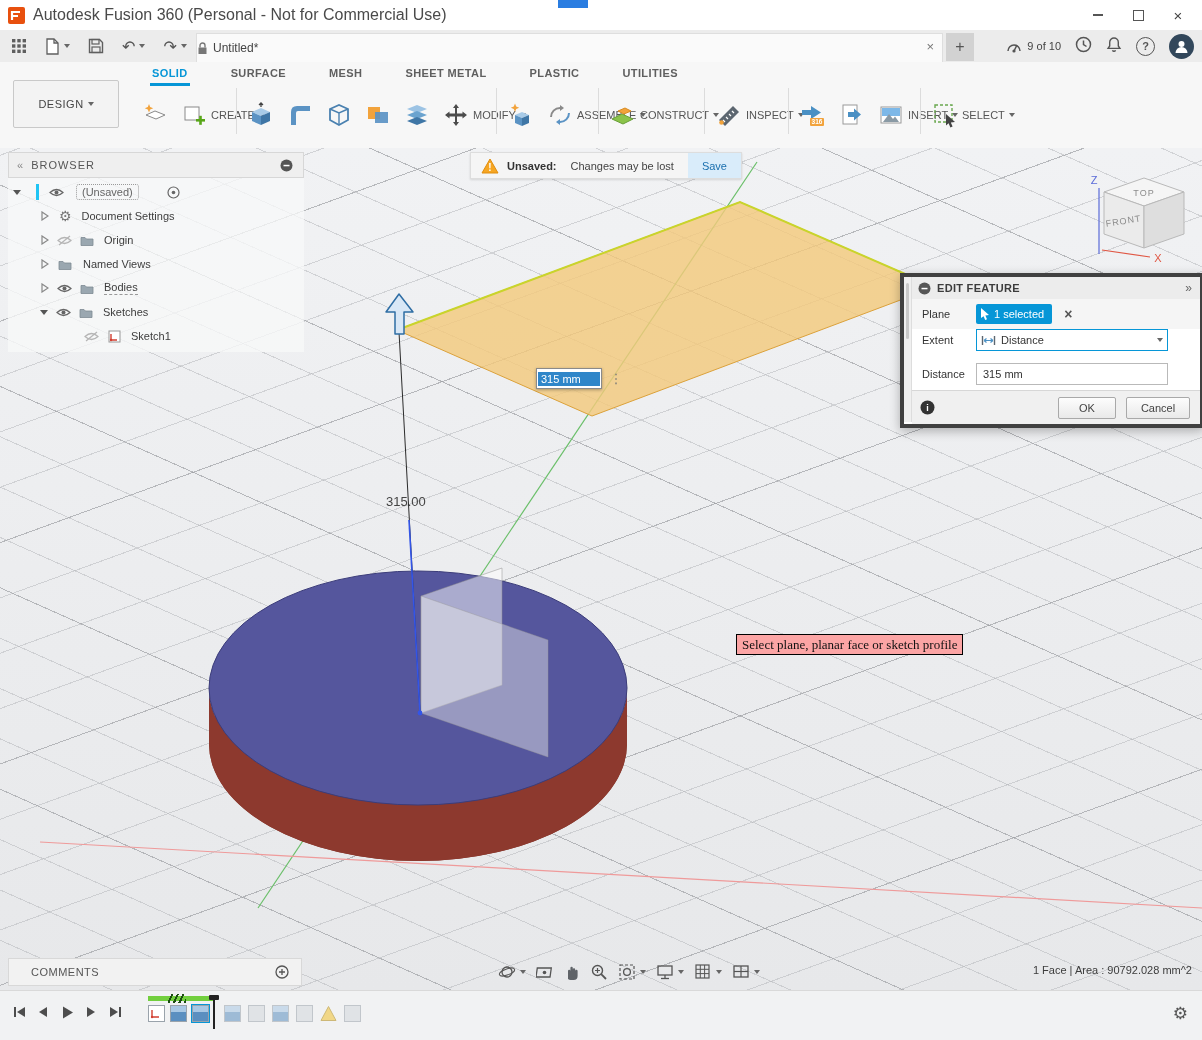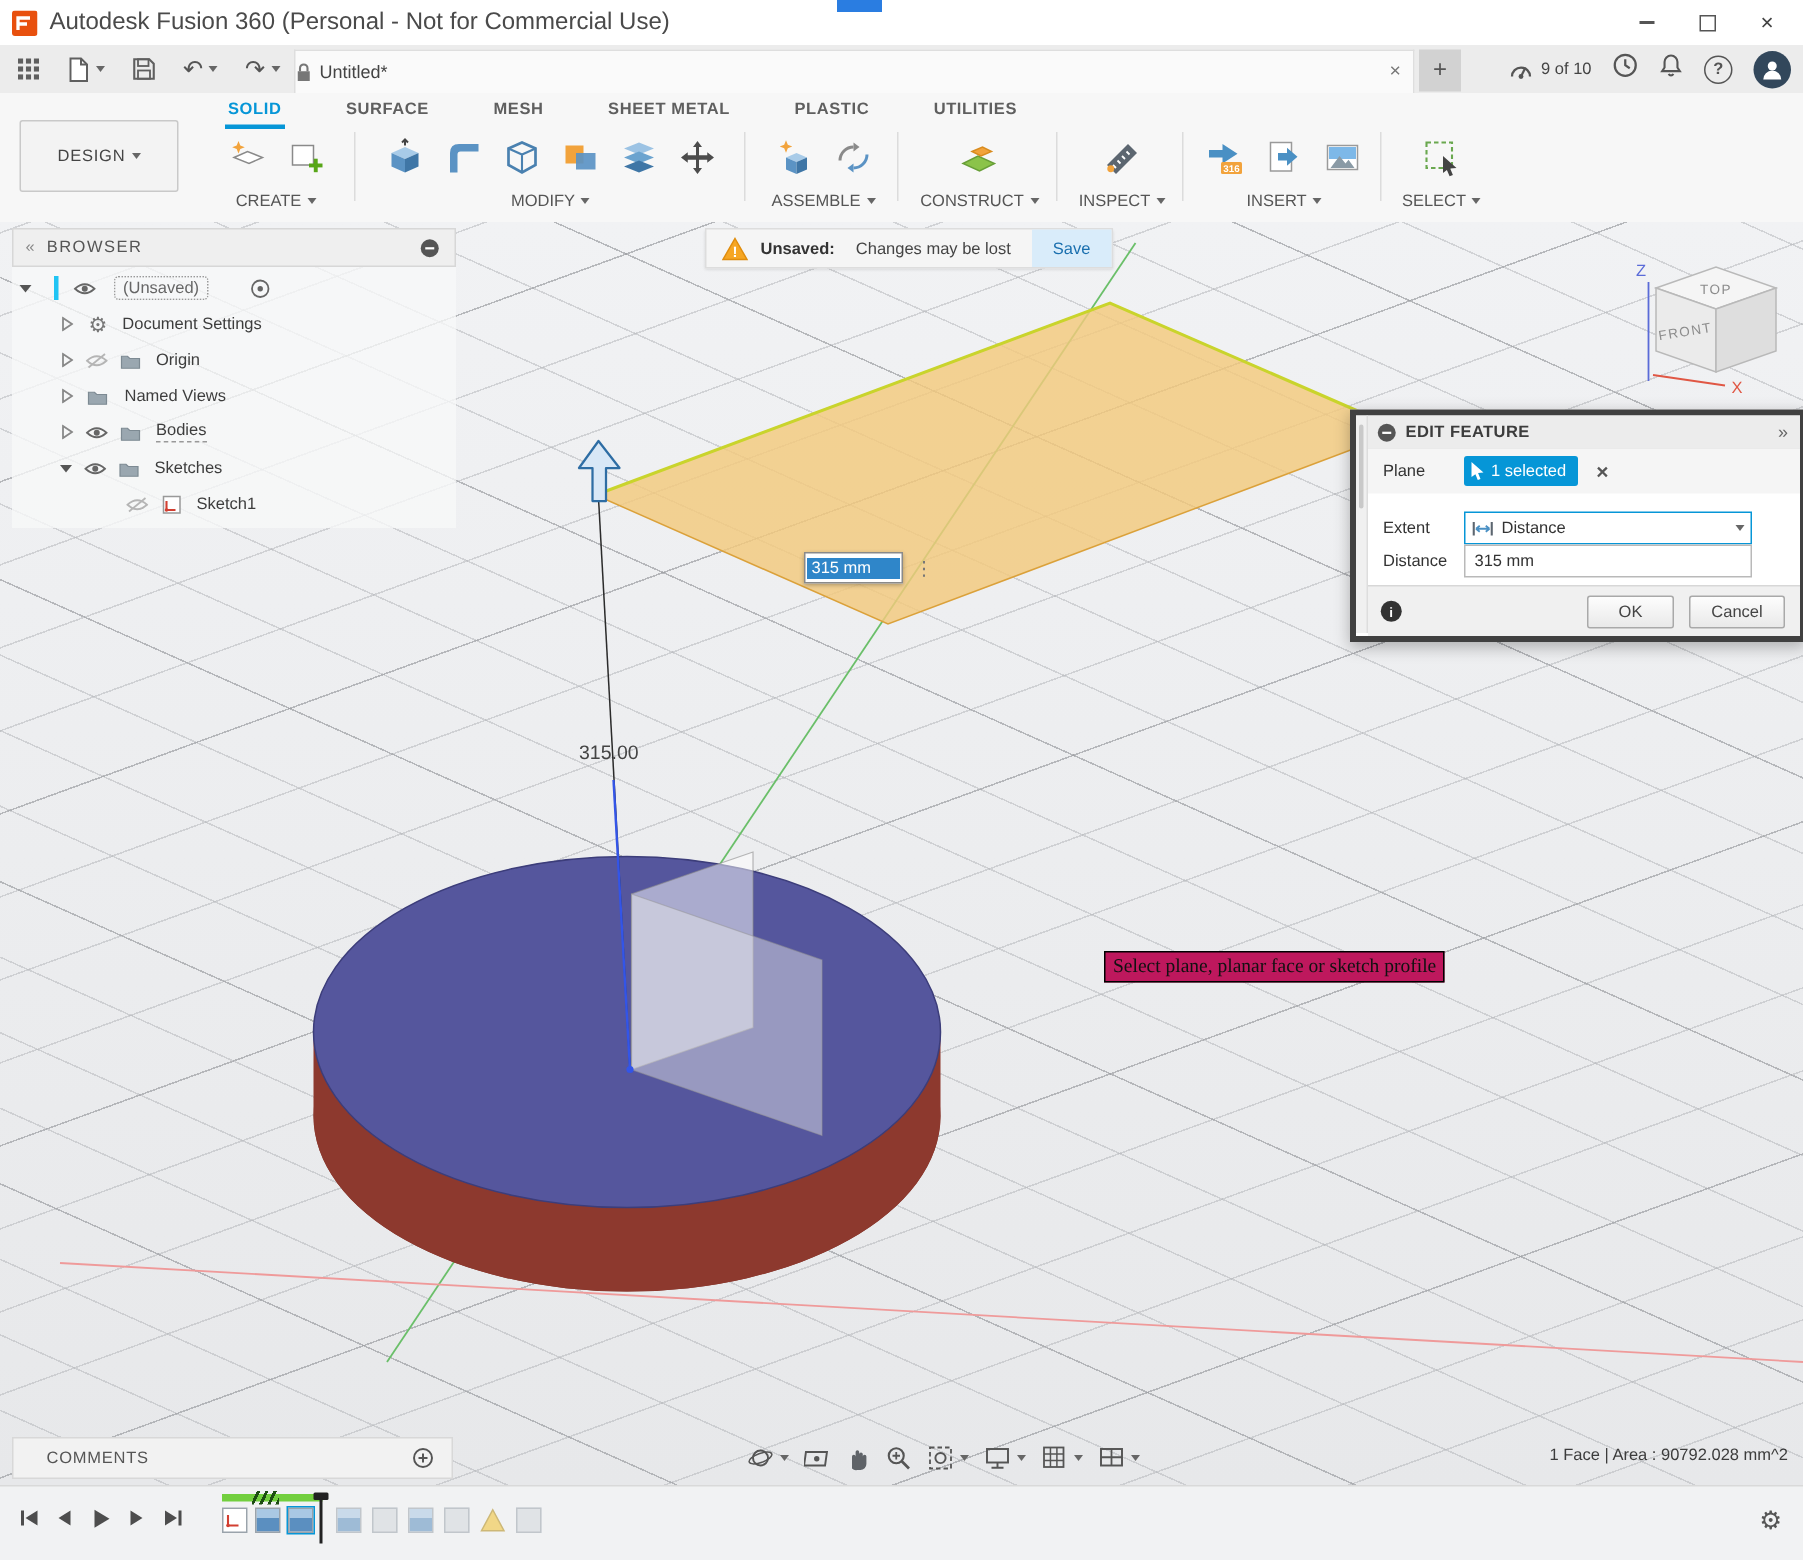--- a/index.html
+++ b/index.html
@@ -21,21 +21,21 @@
   #new-tab{position:absolute;left:946px;top:3px;width:28px;height:28px;background:#d2d2d2;display:flex;align-items:center;justify-content:center;font-size:16px;color:#555}
   #qat-right{position:absolute;right:8px;top:2px;height:28px;display:flex;align-items:center;gap:14px}
   #avatar{width:25px;height:25px;border-radius:50%;background:#32475b;display:flex;align-items:center;justify-content:center}
   .circle-help{width:17px;height:17px;border:1.6px solid #555;border-radius:50%;display:flex;align-items:center;justify-content:center;font-size:11px;font-weight:bold;color:#555}
   
   #ribbon{position:absolute;left:0;top:62px;width:1202px;height:86px;background:#f7f7f7;border-bottom:1px solid #d5d5d5}
   #rtabs{position:absolute;left:150px;top:0;height:24px;display:flex;gap:39px;align-items:flex-end}
   .rtab{font-size:11px;font-weight:bold;color:#5f5f5f;letter-spacing:.4px;padding:5px 2px 4px;border-bottom:3px solid transparent}
   .rtab.active{color:#0696d7;border-bottom-color:#0696d7}
   #design-btn{position:absolute;left:13px;top:18px;width:104px;height:46px;background:#f3f3f3;border:1px solid #c9c9c9;border-radius:2px;display:flex;align-items:center;justify-content:center;font-size:11px;color:#444;letter-spacing:.5px}
-  .group{position:absolute;top:22px;height:62px;display:flex;flex-direction:column;align-items:center;justify-content:flex-start}
+  .group{position:absolute;top:22px;height:62px;display:flex;flex-direction:row;align-items:center;justify-content:flex-start}
   .gtools{display:flex;gap:5px;height:42px;align-items:center}
   .tool{width:34px;height:36px;display:flex;align-items:center;justify-content:center;border-radius:2px}
   .glabel{height:16px;display:flex;align-items:center;font-size:11px;color:#555}
   .vsep{position:absolute;top:26px;height:46px;width:1px;background:#dcdcdc}
   
   #browser{position:absolute;left:8px;top:152px;width:296px}
   #browser-header{height:24px;background:#efefef;border:1px solid #d7d7d7;display:flex;align-items:center;font-size:11px;color:#555}
   #browser-body{background:rgba(247,248,249,.78);padding:2px 0 4px}
   .trow{height:24px;display:flex;align-items:center;font-size:11px;color:#3d3d3d;position:relative}
   .exp{display:inline-block}
@@ -47,21 +47,21 @@
     background-image:
       repeating-linear-gradient(340deg, rgba(0,0,0,0) 0 207px, rgba(150,152,156,.45) 207px 208px),
       repeating-linear-gradient(24deg, rgba(0,0,0,0) 0 183px, rgba(150,152,156,.45) 183px 184px),
       repeating-linear-gradient(340deg, rgba(0,0,0,0) 0 51px, rgba(178,180,184,.5) 51px 52px),
       repeating-linear-gradient(24deg, rgba(0,0,0,0) 0 45px, rgba(178,180,184,.5) 45px 46px),
       linear-gradient(#f1f2f4,#e7e8ea);}
   #canvas-svg{position:absolute;left:0;top:148px;width:1202px;height:842px}
   #offset-input{position:absolute;left:536px;top:368px;width:64px;height:19px;background:#fff;border:1px solid #8a8a8a;box-shadow:0 1px 3px rgba(0,0,0,.3);display:flex;align-items:center}
   #offset-input .sel{flex:1;background:#2f86c9;color:#fff;font-size:11px;padding:1px 3px;margin:1px}
   #offset-grip{position:absolute;left:608px;top:368px;width:16px;height:20px;display:flex;align-items:center;justify-content:center;color:#777;font-size:13px}
-  #tooltip{position:absolute;left:736px;top:634px;height:17px;background:#be185d;border:1px solid #000;font-family:"Liberation Serif",serif;font-size:13px;color:#111;display:flex;padding:1px 5px}
+  #tooltip{position:absolute;left:736px;top:634px;height:17px;background:#fca5a5;border:1px solid #000;font-family:"Liberation Serif",serif;font-size:13px;color:#111;display:flex;align-items:center;padding:1px 5px}
   
   #dlg{position:absolute;left:900px;top:273px;width:296px;height:147px;background:#fff;border:4px solid #404040;box-shadow:0 3px 10px rgba(0,0,0,.28);font-size:11px}
   #dlg-grip{position:absolute;left:0;top:0;width:7px;height:145px;background:#f0f0f0;border-right:1px solid #ddd}
   #dlg-grip .bar{position:absolute;left:1.5px;top:6px;width:3px;height:56px;background:#c9c9c9;border-radius:2px}
   #dlg-header{position:absolute;left:8px;top:0;right:0;height:22px;background:#ececec;border-bottom:1px solid #d2d2d2;display:flex;align-items:center}
   #dlg-title{font-weight:bold;color:#3c3c3c;letter-spacing:.3px;margin-left:6px}
   .dlg-row{position:absolute;left:8px;right:0;height:30px;display:flex;align-items:center}
   .dlg-label{width:54px;margin-left:10px;color:#333}
   .chip{height:20px;background:#0696d7;border-radius:2px;color:#fff;display:flex;align-items:center;padding:0 8px 0 4px;gap:4px}
   .dd{width:192px;height:22px;border:1px solid #0696d7;background:#fff;display:flex;align-items:center;box-sizing:border-box;padding:0 4px}
@@ -558,21 +558,21 @@
     <span class="dlg-label">Plane</span>
     <div class="chip">
       <svg width="10" height="13" viewBox="0 0 10 13">
           <polygon points="1,0 9,7 5.4,7.4 7,11.3 5.2,12 3.6,8.2 1,10" fill="#fff"></polygon>
         </svg>
       <span>1 selected</span>
     </div>
     <span style="margin-left:12px;font-size:14px;font-weight:bold;color:#555">×</span>
   </div>
 
-  <div class="dlg-row" style="top:60px">
+  <div class="dlg-row" style="top:48px">
     <span class="dlg-label">Extent</span>
     <div class="dd">
       <svg width="15" height="11" viewBox="0 0 15 11" style="margin-right:5px">
           <line x1="1.5" y1="1" x2="1.5" y2="10" stroke="#5c6670" stroke-width="1.4"></line>
           <line x1="13.5" y1="1" x2="13.5" y2="10" stroke="#5c6670" stroke-width="1.4"></line>
           <path d="M3 5.5 h9 M3 5.5 l2.5 -2 M3 5.5 l2.5 2 M12 5.5 l-2.5 -2 M12 5.5 l-2.5 2" stroke="#4a90c4" stroke-width="1.2" fill="none"></path>
         </svg>
       <span style="color:#333">Distance</span>
       <span class="caret" style="margin-left:auto"></span>
     </div>

